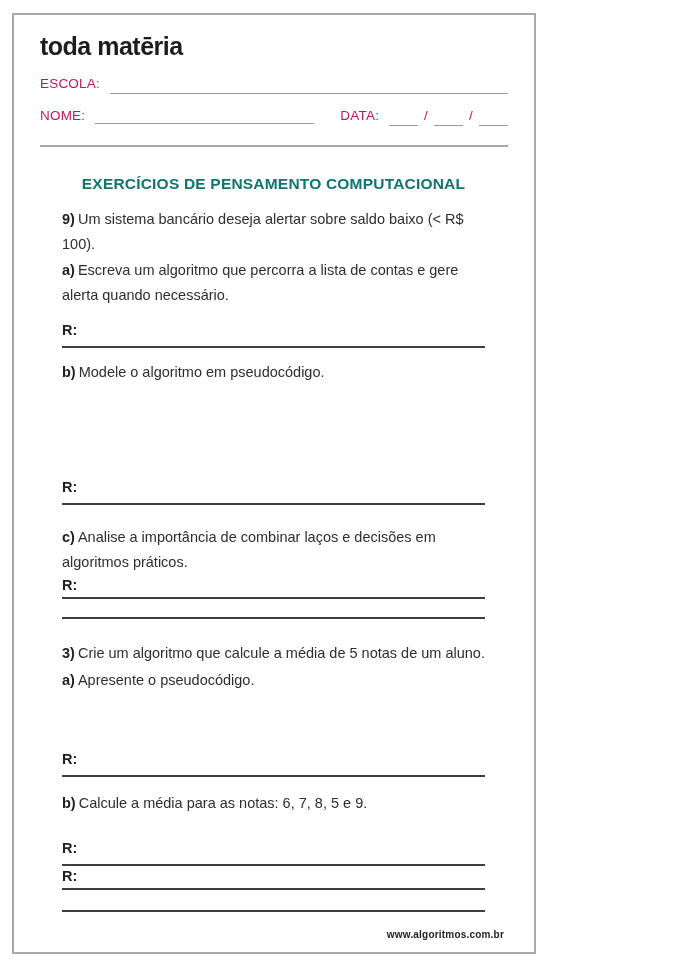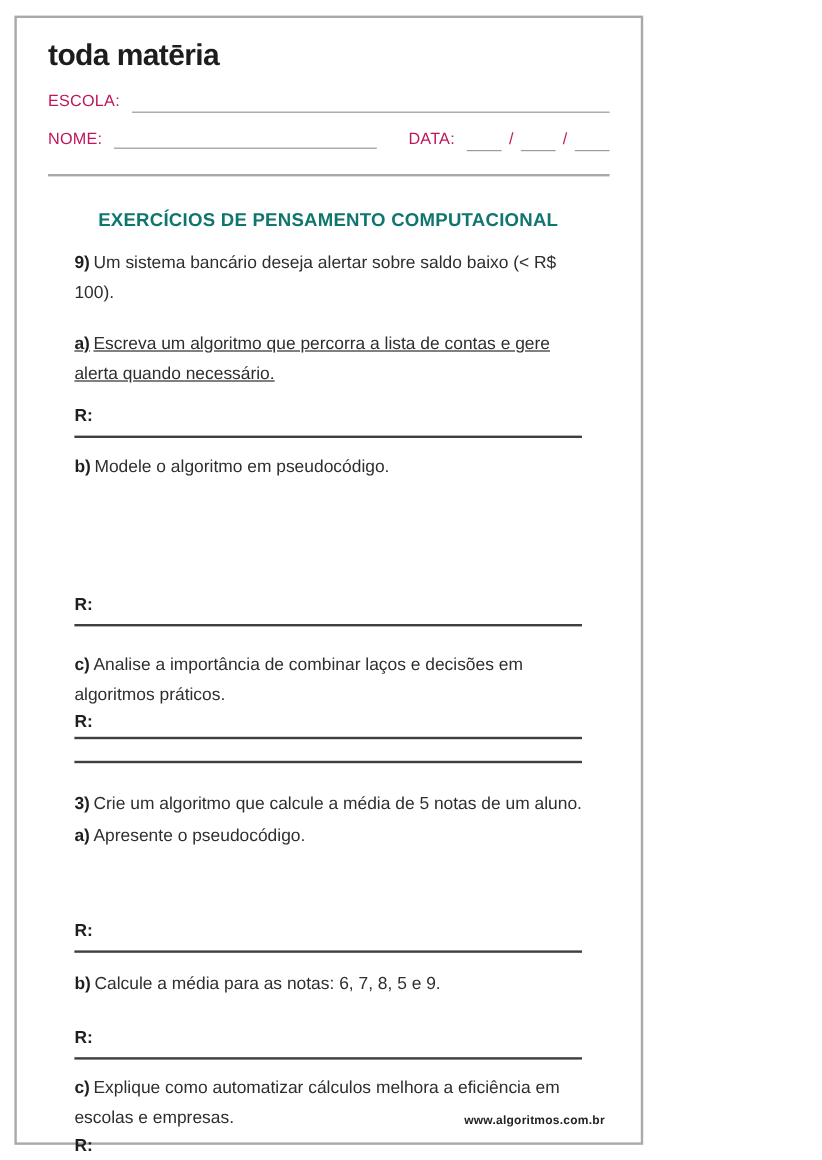--- a/index.html
+++ b/index.html
@@ -81,21 +81,21 @@
     line-height: 20px;
     padding-bottom: 6px;
     font-weight: bold;
     color: #1f1f1f;
     font-size: 14.5px;
   }
   .answer.tight { padding-bottom: 2px; }
   .xline { border-bottom: 2px solid var(--line-dark); height: 0; }
   
   .p-q9   { margin-top: 13px; }
-  .p-q9a  { margin-top: 18px; text-decoration: underline;  }
+  .p-q9a  { margin-top: 1px;  }
   .ans-1  { margin-top: 12px; }
   .p-q9b  { margin-top: 12px; }
   .ans-2  { margin-top: 92px; }
   .p-q9c  { margin-top: 20px; }
   .ans-3  { margin-top: 0;    }
   .xl-1   { margin-top: 18px; }
   .p-q10  { margin-top: 22px; }
   .p-q10a { margin-top: 2px;  }
   .ans-4  { margin-top: 56px; }
   .p-q10b { margin-top: 14px; }
@@ -188,23 +188,20 @@
     </div>
 
     <p class="q p-q10b">
       <span class="b">b)</span><span>Calcule a média para as notas: 6, 7, 8, 5 e 9.</span>
     </p>
 
     <div class="answer ans-5">
       <span>R:</span>
     </div>
 
-    <p class="q p-q10c">
-      <span class="b">c)</span><span>Explique como automatizar cálculos melhora a eficiência em escolas e empresas.</span>
-    </p>
 
     <div class="answer tight ans-6">
       <span>R:</span>
     </div>
 
     <div class="xline xl-2"></div>
   </main>
 
   <div class="footer">www.algoritmos.com.br</div>
 </div>

